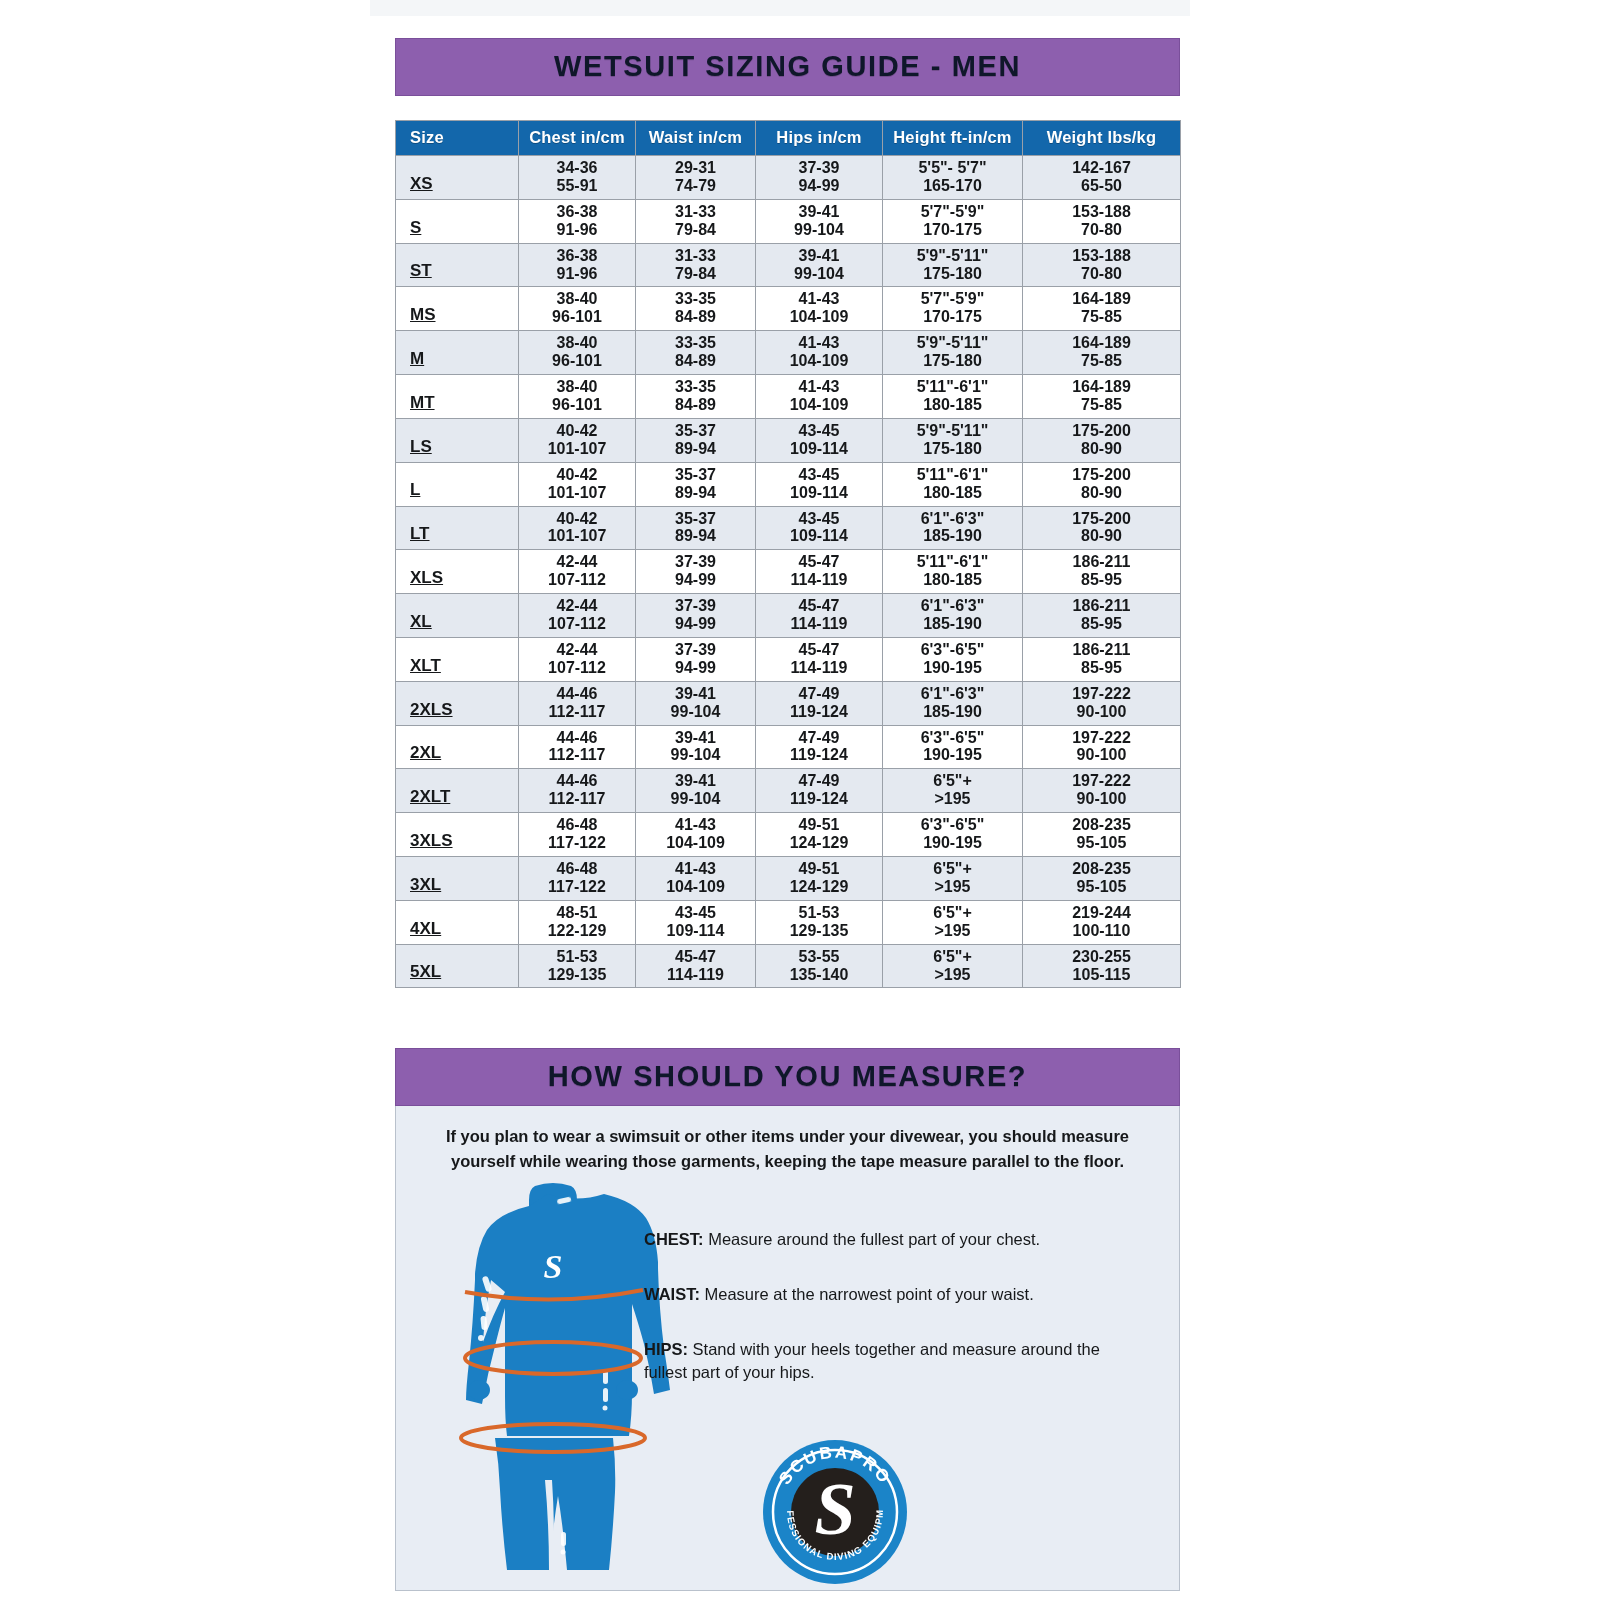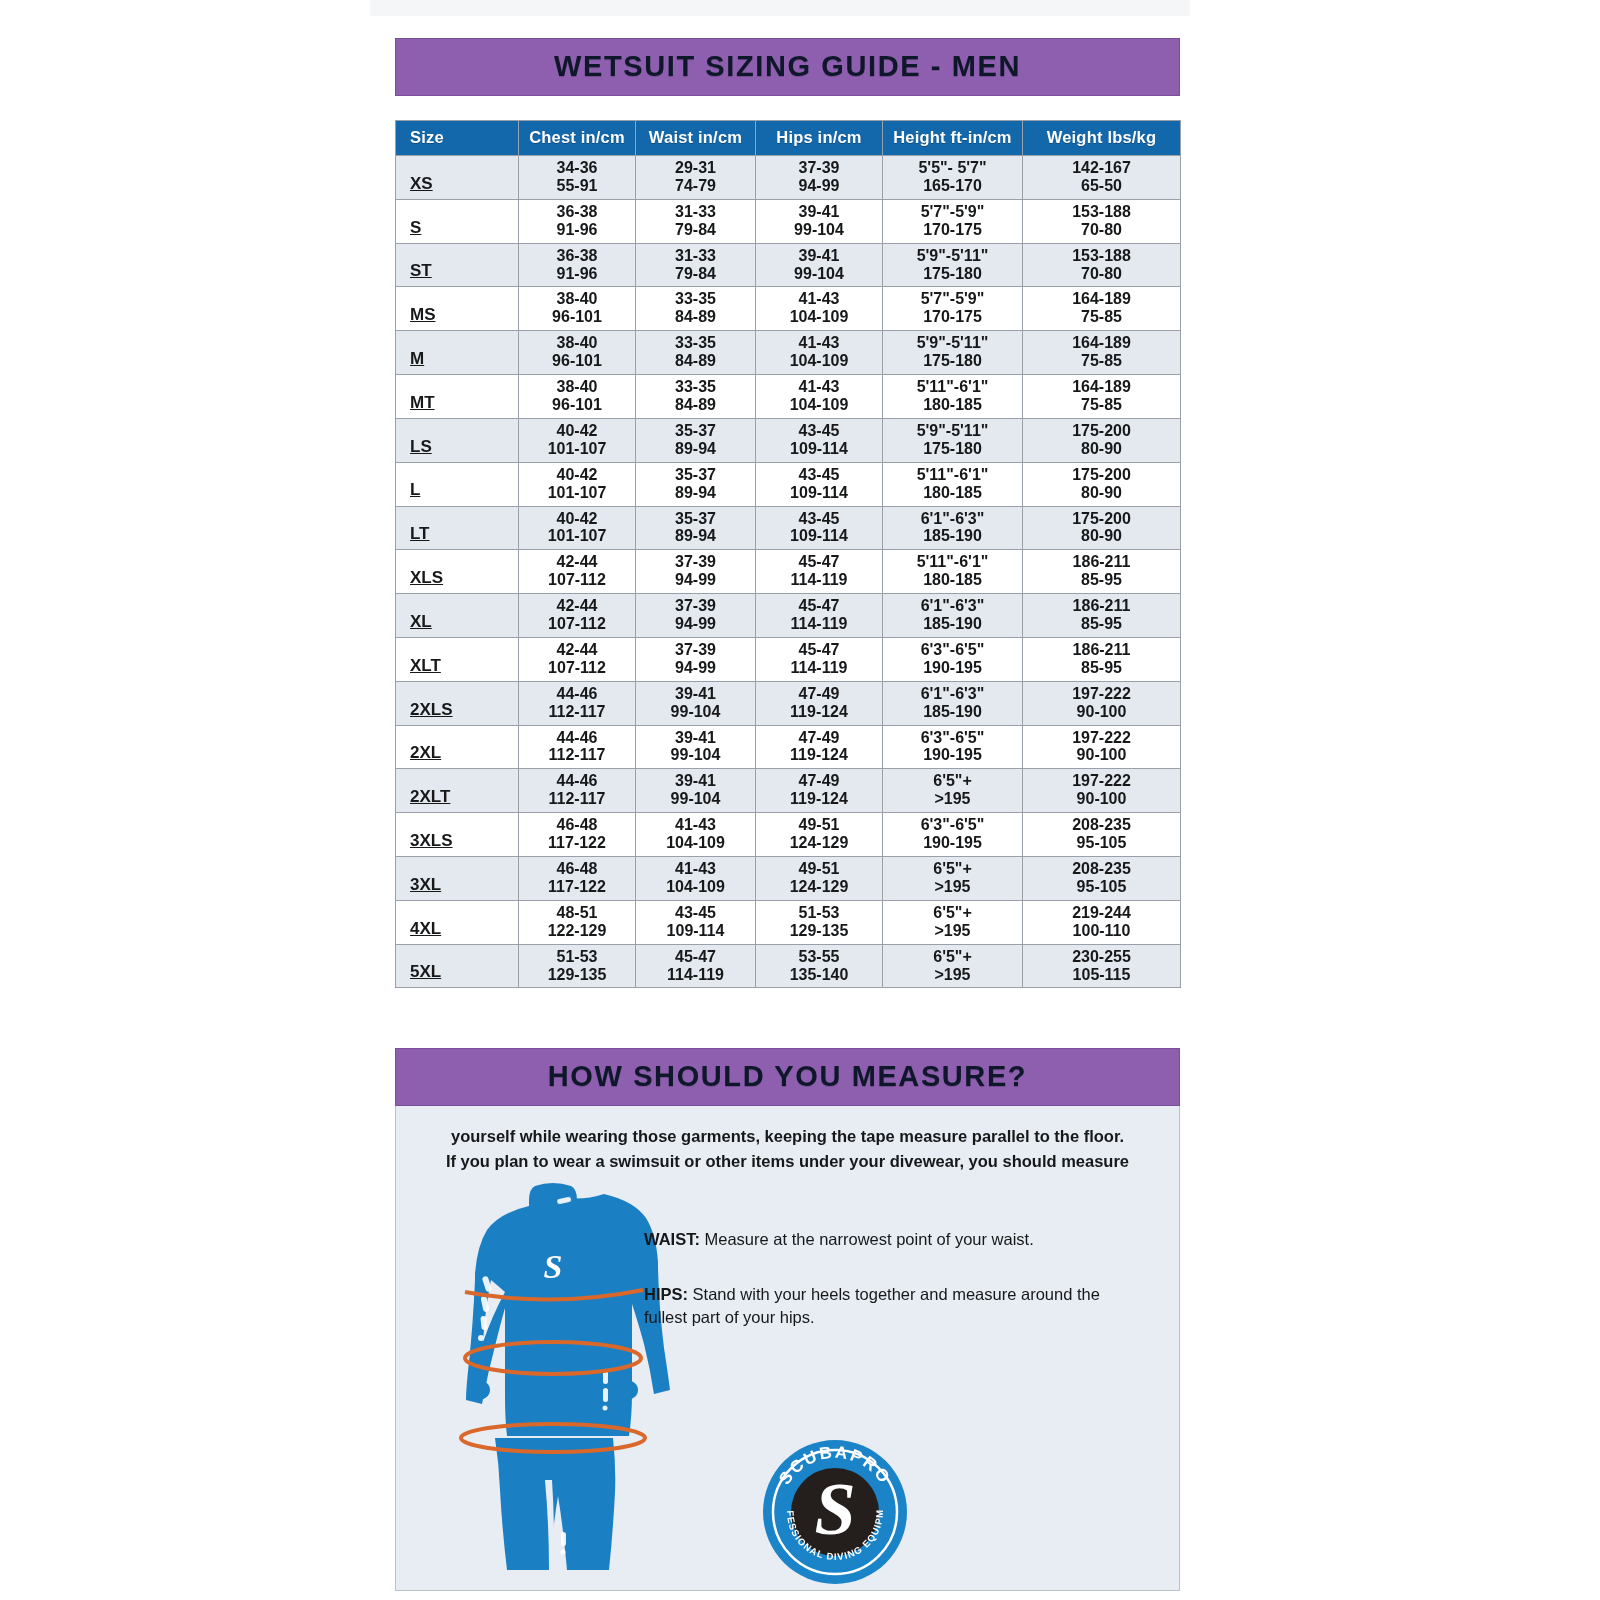--- a/index.html
+++ b/index.html
@@ -652,22 +652,22 @@
 
     <div class="measure-section">
 
       <div class="banner">
         <span class="banner-text">HOW SHOULD YOU MEASURE?</span>
       </div>
 
       <div class="measure-panel">
 
         <div class="intro">
+          <div>If you plan to wear a swimsuit or other items under your divewear, you should measure</div>
           <div>yourself while wearing those garments, keeping the tape measure parallel to the floor.</div>
-          <div>If you plan to wear a swimsuit or other items under your divewear, you should measure</div>
         </div>
 
         <div class="measure-body">
 
           <svg class="figure" viewBox="0 0 245 400">
 
             <g>
 
               <path d="M104,6 q18,-6 36,0 q6,3 6,14 l0,10 q-24,-7 -48,0 l0,-10 q0,-11 6,-14 Z" fill="#1b7fc4"></path>
 
@@ -707,20 +707,23 @@
             </g>
 
             <g fill="none" stroke="#d9682a" stroke-width="4">
               <path d="M34,112 q88,16 178,-2"></path>
               <ellipse cx="122" cy="178" rx="88" ry="16"></ellipse>
               <ellipse cx="122" cy="258" rx="92" ry="14"></ellipse>
             </g>
           </svg>
 
           <div class="instructions">
+            <div class="instr">
+              <b>CHEST:</b><span class="txt"> Measure around the fullest part of your chest.</span>
+            </div>
             <div class="instr">
               <b>WAIST:</b><span class="txt"> Measure at the narrowest point of your waist.</span>
             </div>
             <div class="instr">
               <b>HIPS:</b><span class="txt"> Stand with your heels together and measure around the fullest part of your hips.</span>
             </div>
           </div>
 
           <svg class="logo" viewBox="0 0 148 148">
             <defs>

